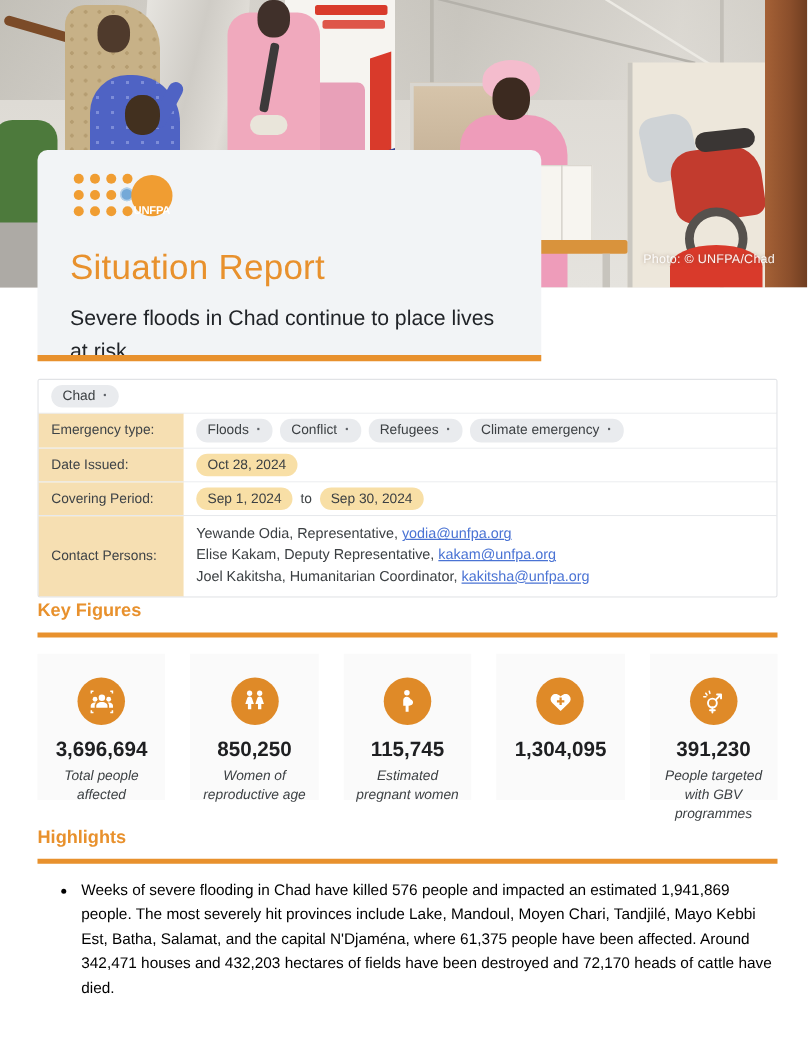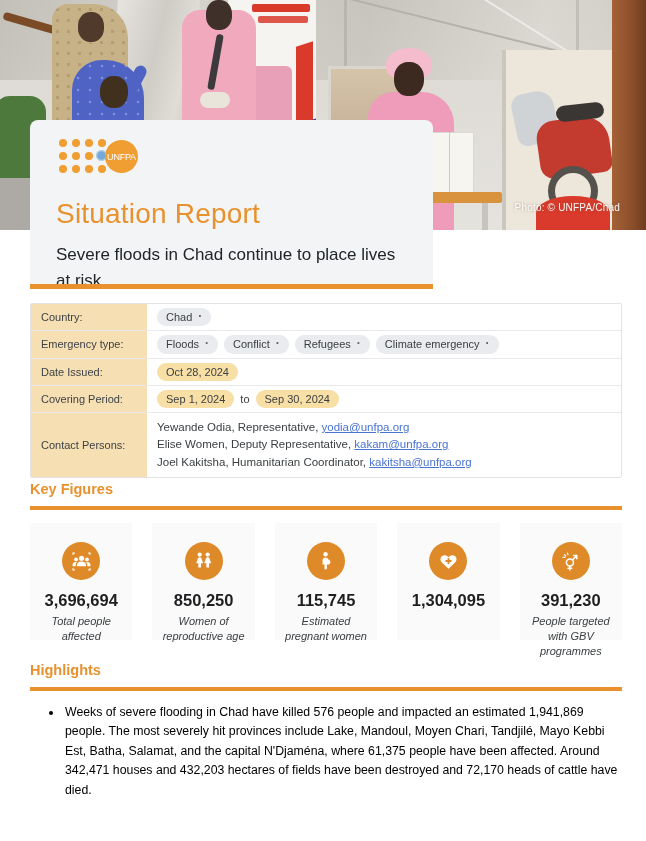--- a/index.html
+++ b/index.html
@@ -61,22 +61,22 @@
   
   .hero-card { position: absolute; left: 30px; top: 120px; width: 403px; height: 164px;
       background: #f2f4f6; border-radius: 8px 8px 0 0; padding: 16px 26px 0 26px; }
   .logo { position: relative; width: 86px; height: 42px; margin-bottom: 20px; }
   .logo-dots { display: grid; grid-template-columns: repeat(4, 13px); grid-auto-rows: 13px;
       align-items: center; justify-items: center; }
   .dot { width: 8px; height: 8px; border-radius: 50%; background: #f09d32; }
   .globe { width: 11px; height: 11px; border-radius: 50%; background: #74a9d8;
       box-shadow: inset 0 0 0 1.2px rgba(255,255,255,.45); }
   .logo-disc { position: absolute; left: 49px; top: 4px; width: 33px; height: 33px; border-radius: 50%;
-      background: #f09d32; color: #fff; font-weight: normal; font-size: 9px; letter-spacing: -.2px;
-      display: flex; align-items: center; justify-content: center; }
+      background: #f09d32; color: #fff; font-weight: bold; font-size: 9px; letter-spacing: -.2px;
+      display: flex; align-items: flex-end; justify-content: center; }
   .page-title { font-size: 28px; font-weight: 500; color: #e8912d; letter-spacing: .2px; margin-bottom: 12px; }
   .page-subtitle { font-size: 17px; color: #212428; line-height: 1.55; width: 356px; }
   .hero-rule { position: absolute; left: 30px; top: 284px; width: 403px; height: 5px; background: #e8912d; }
 
   
   .meta-table { position: absolute; left: 30px; top: 303px; width: 592px;
       border: 1px solid #e1e3e6; border-radius: 2px; }
   .m-row { display: flex; min-height: 25px; }
   .m-row + .m-row { border-top: 1px solid #e7e9ec; }
   .m-label { width: 116px; flex: none; background: #f6dfb2; padding: 0 10px; display: flex;
@@ -178,21 +178,20 @@
           <span>UNFPA</span>
         </span>
     </div>
     <div class="page-title">Situation Report</div>
     <div class="page-subtitle">Severe floods in Chad continue to place lives at risk</div>
   </div>
   <div class="hero-rule"></div>
 
   <div class="meta-table" id="meta-table">
       <div class="m-row">
-        <div class="m-label">Country:</div>
         <div class="m-value">
           <span class="chip">
             <span>Chad</span>
             <span class="chip-dot">·</span>
           </span>
         </div>
       </div>
       <div class="m-row">
         <div class="m-label">Emergency type:</div>
         <div class="m-value">
@@ -231,21 +230,21 @@
           <span class="range-sep">to</span>
           <span class="chip tan">
             <span>Sep 30, 2024</span>
           </span>
         </div>
       </div>
       <div class="m-row">
         <div class="m-label">Contact Persons:</div>
         <div class="m-value m-contacts">
           <div class="contact-line"><span>Yewande Odia, Representative, </span><a>yodia@unfpa.org</a></div>
-          <div class="contact-line"><span>Elise Women, Deputy Representative, </span><a>kakam@unfpa.org</a></div>
+          <div class="contact-line"><span>Elise Kakam, Deputy Representative, </span><a>kakam@unfpa.org</a></div>
           <div class="contact-line"><span>Joel Kakitsha, Humanitarian Coordinator, </span><a>kakitsha@unfpa.org</a></div>
         </div>
       </div>
     </div>
 
   <div class="section section-kf">
     <div class="section-heading">Key Figures</div>
     <div class="section-rule"></div>
     <div class="kf-cards" id="kf-cards">
         <div class="kf-card">

